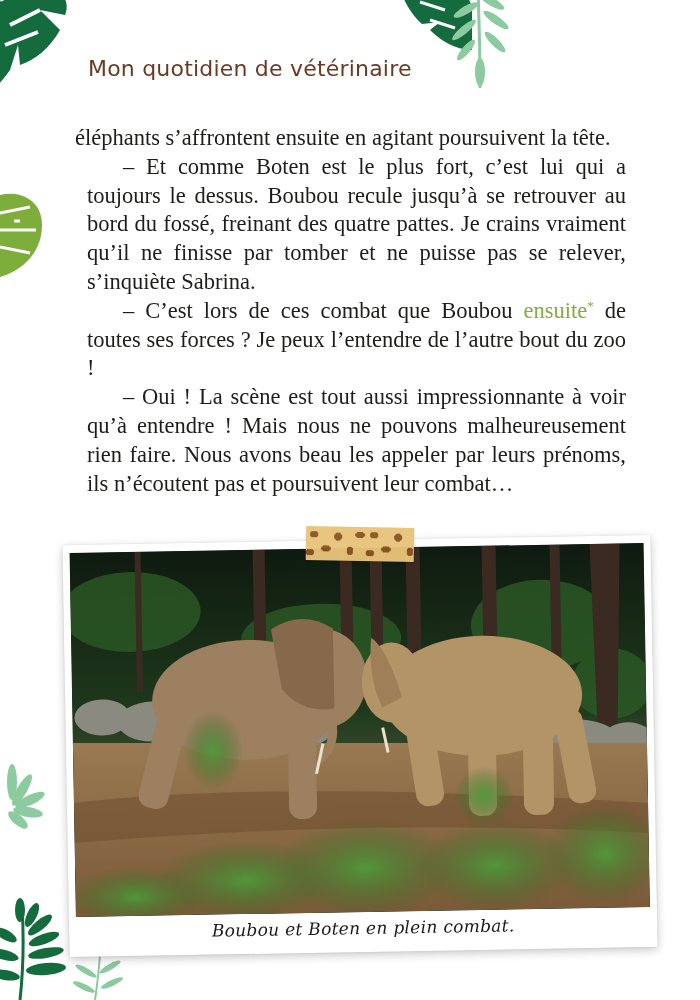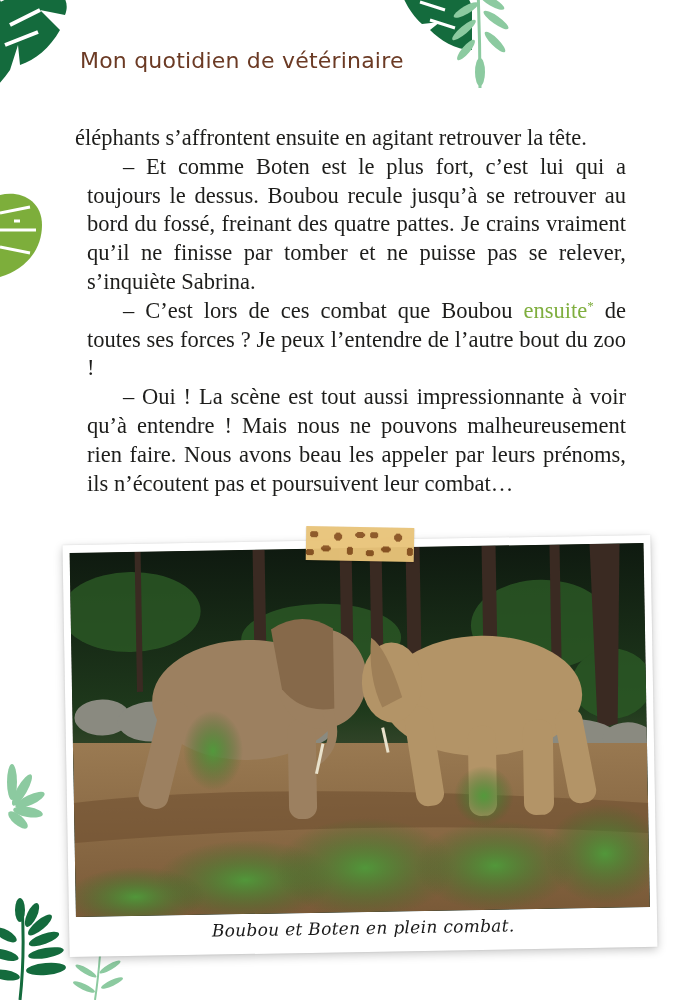--- a/index.html
+++ b/index.html
@@ -4,21 +4,21 @@
 <style>
   html, body { margin: 0; padding: 0; }
   body {
     width: 700px; height: 1000px; position: relative; overflow: hidden;
     background: #ffffff;
   }
   .leaf { position: absolute; }
   .header-title {
     position: absolute; left: 76px; top: 44px;
     font-family: "DejaVu Sans", sans-serif; font-size: 22px;
-    color: #6b3a24; letter-spacing: 0.2px; margin: 4px; font-weight: normal;
+    color: #6b3a24; letter-spacing: 0.2px; margin: 12px; font-weight: normal;
   }
   .body-text {
     position: absolute; left: 75px; top: 124px; width: 551px;
     font-family: "Liberation Serif", serif; font-size: 22.5px;
     line-height: 28.8px; color: #1d1d1b; text-align: justify;
   }
   .body-text p { margin: 0; }
   .body-text p.indent { text-indent: 36px; margin-left: 12px; }
   .gloss { color: #7fae3e; }
   .gloss sup { font-size: 13px; vertical-align: 8px; line-height: 0; }
@@ -117,21 +117,21 @@
     <ellipse cx="40" cy="12" rx="12" ry="3" transform="rotate(-30 40 12)"></ellipse>
     <ellipse cx="16" cy="16" rx="12" ry="3" transform="rotate(30 16 16)"></ellipse>
     <ellipse cx="42" cy="28" rx="12" ry="3" transform="rotate(-25 42 28)"></ellipse>
     <ellipse cx="14" cy="32" rx="12" ry="3" transform="rotate(25 14 32)"></ellipse>
   </g>
 </svg>
 
 <h1 class="header-title">Mon quotidien de vétérinaire</h1>
 
 <div class="body-text">
-  <p>éléphants s’affrontent ensuite en agitant retrouver la tête.</p>
+  <p>éléphants s’affrontent ensuite en agitant poursuivent la tête.</p>
   <p class="indent">– Et comme Boten est le plus fort, c’est lui qui a toujours le dessus. Boubou recule jusqu’à se retrouver au bord du fossé, freinant des quatre pattes. Je crains vraiment qu’il ne finisse par tomber et ne puisse pas se relever, s’inquiète Sabrina.</p>
   <p class="indent"><span>– C’est lors de ces combat que Boubou </span><span class="gloss"><span>ensuite</span><sup>*</sup></span><span> de toutes ses forces ? Je peux l’entendre de l’autre bout du zoo !</span></p>
   <p class="indent">– Oui ! La scène est tout aussi impressionnante à voir qu’à entendre ! Mais nous ne pouvons malheureusement rien faire. Nous avons beau les appeler par leurs prénoms, ils n’écoutent pas et poursuivent leur combat…</p>
 </div>
 
 <div class="photo-frame">
   <div class="photo">
     <svg width="574" height="364" viewBox="0 0 574 364">
       <defs>
         <linearGradient id="forest" x1="0" y1="0" x2="0" y2="1">

